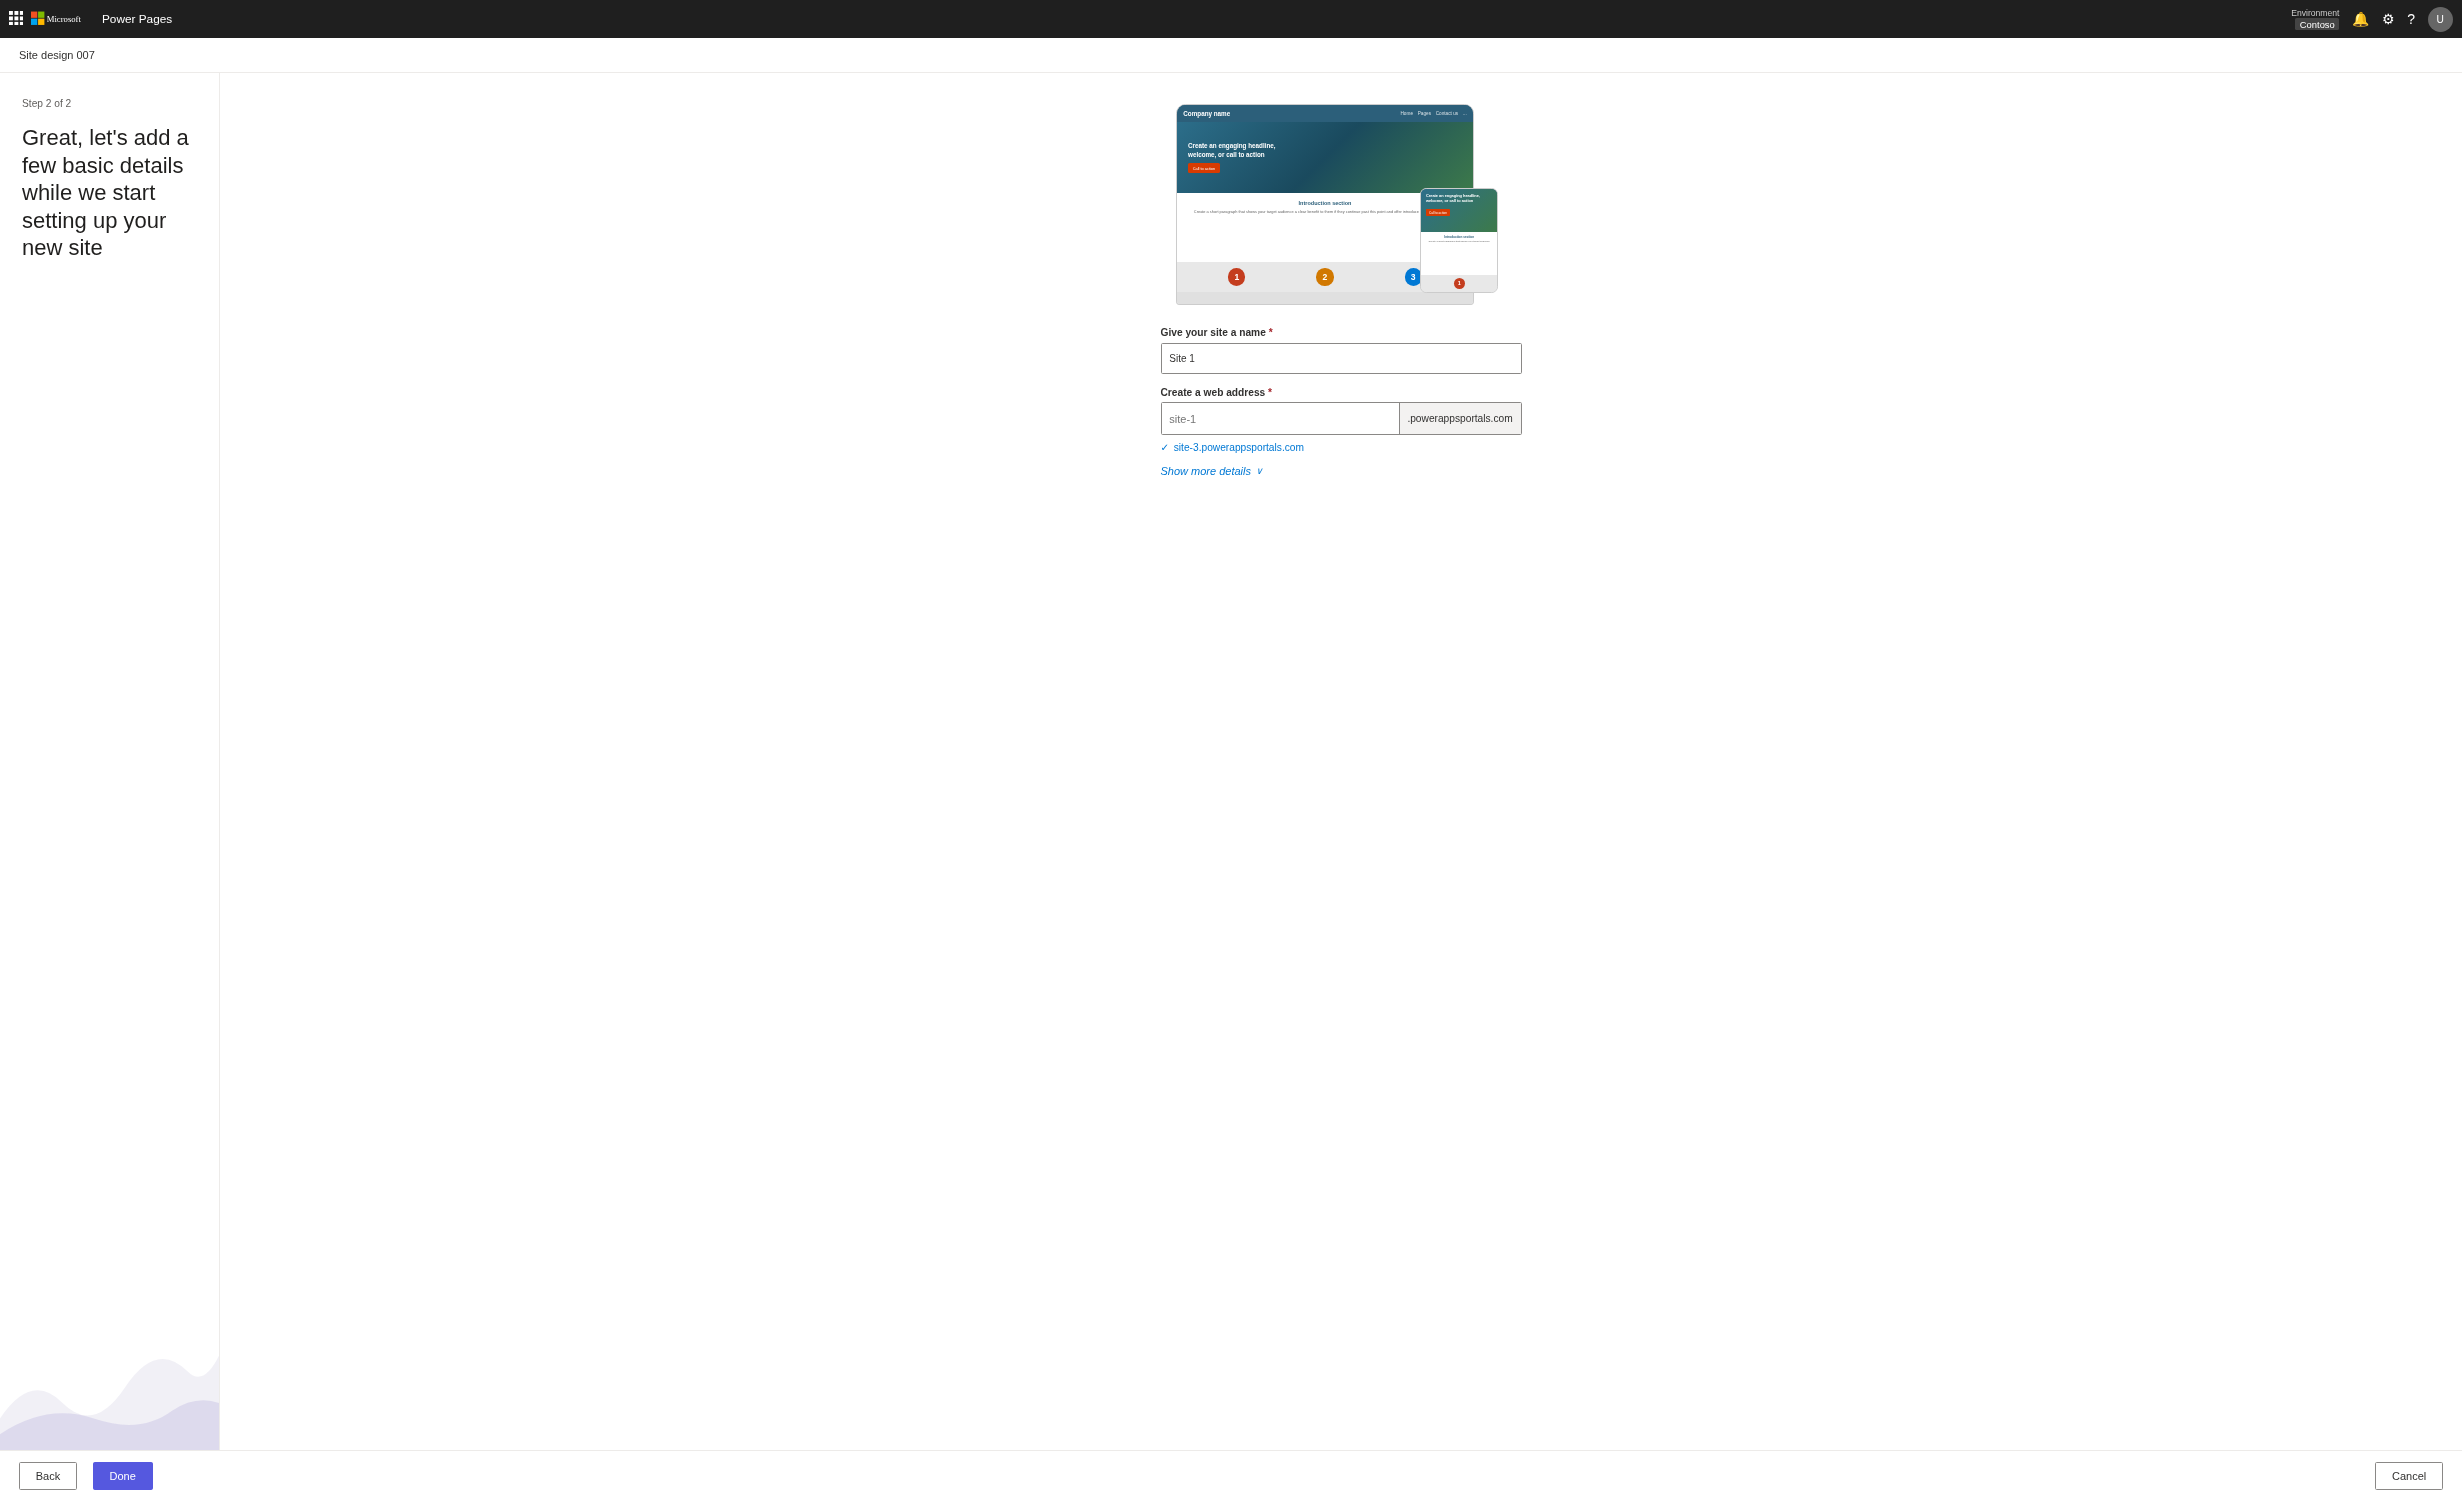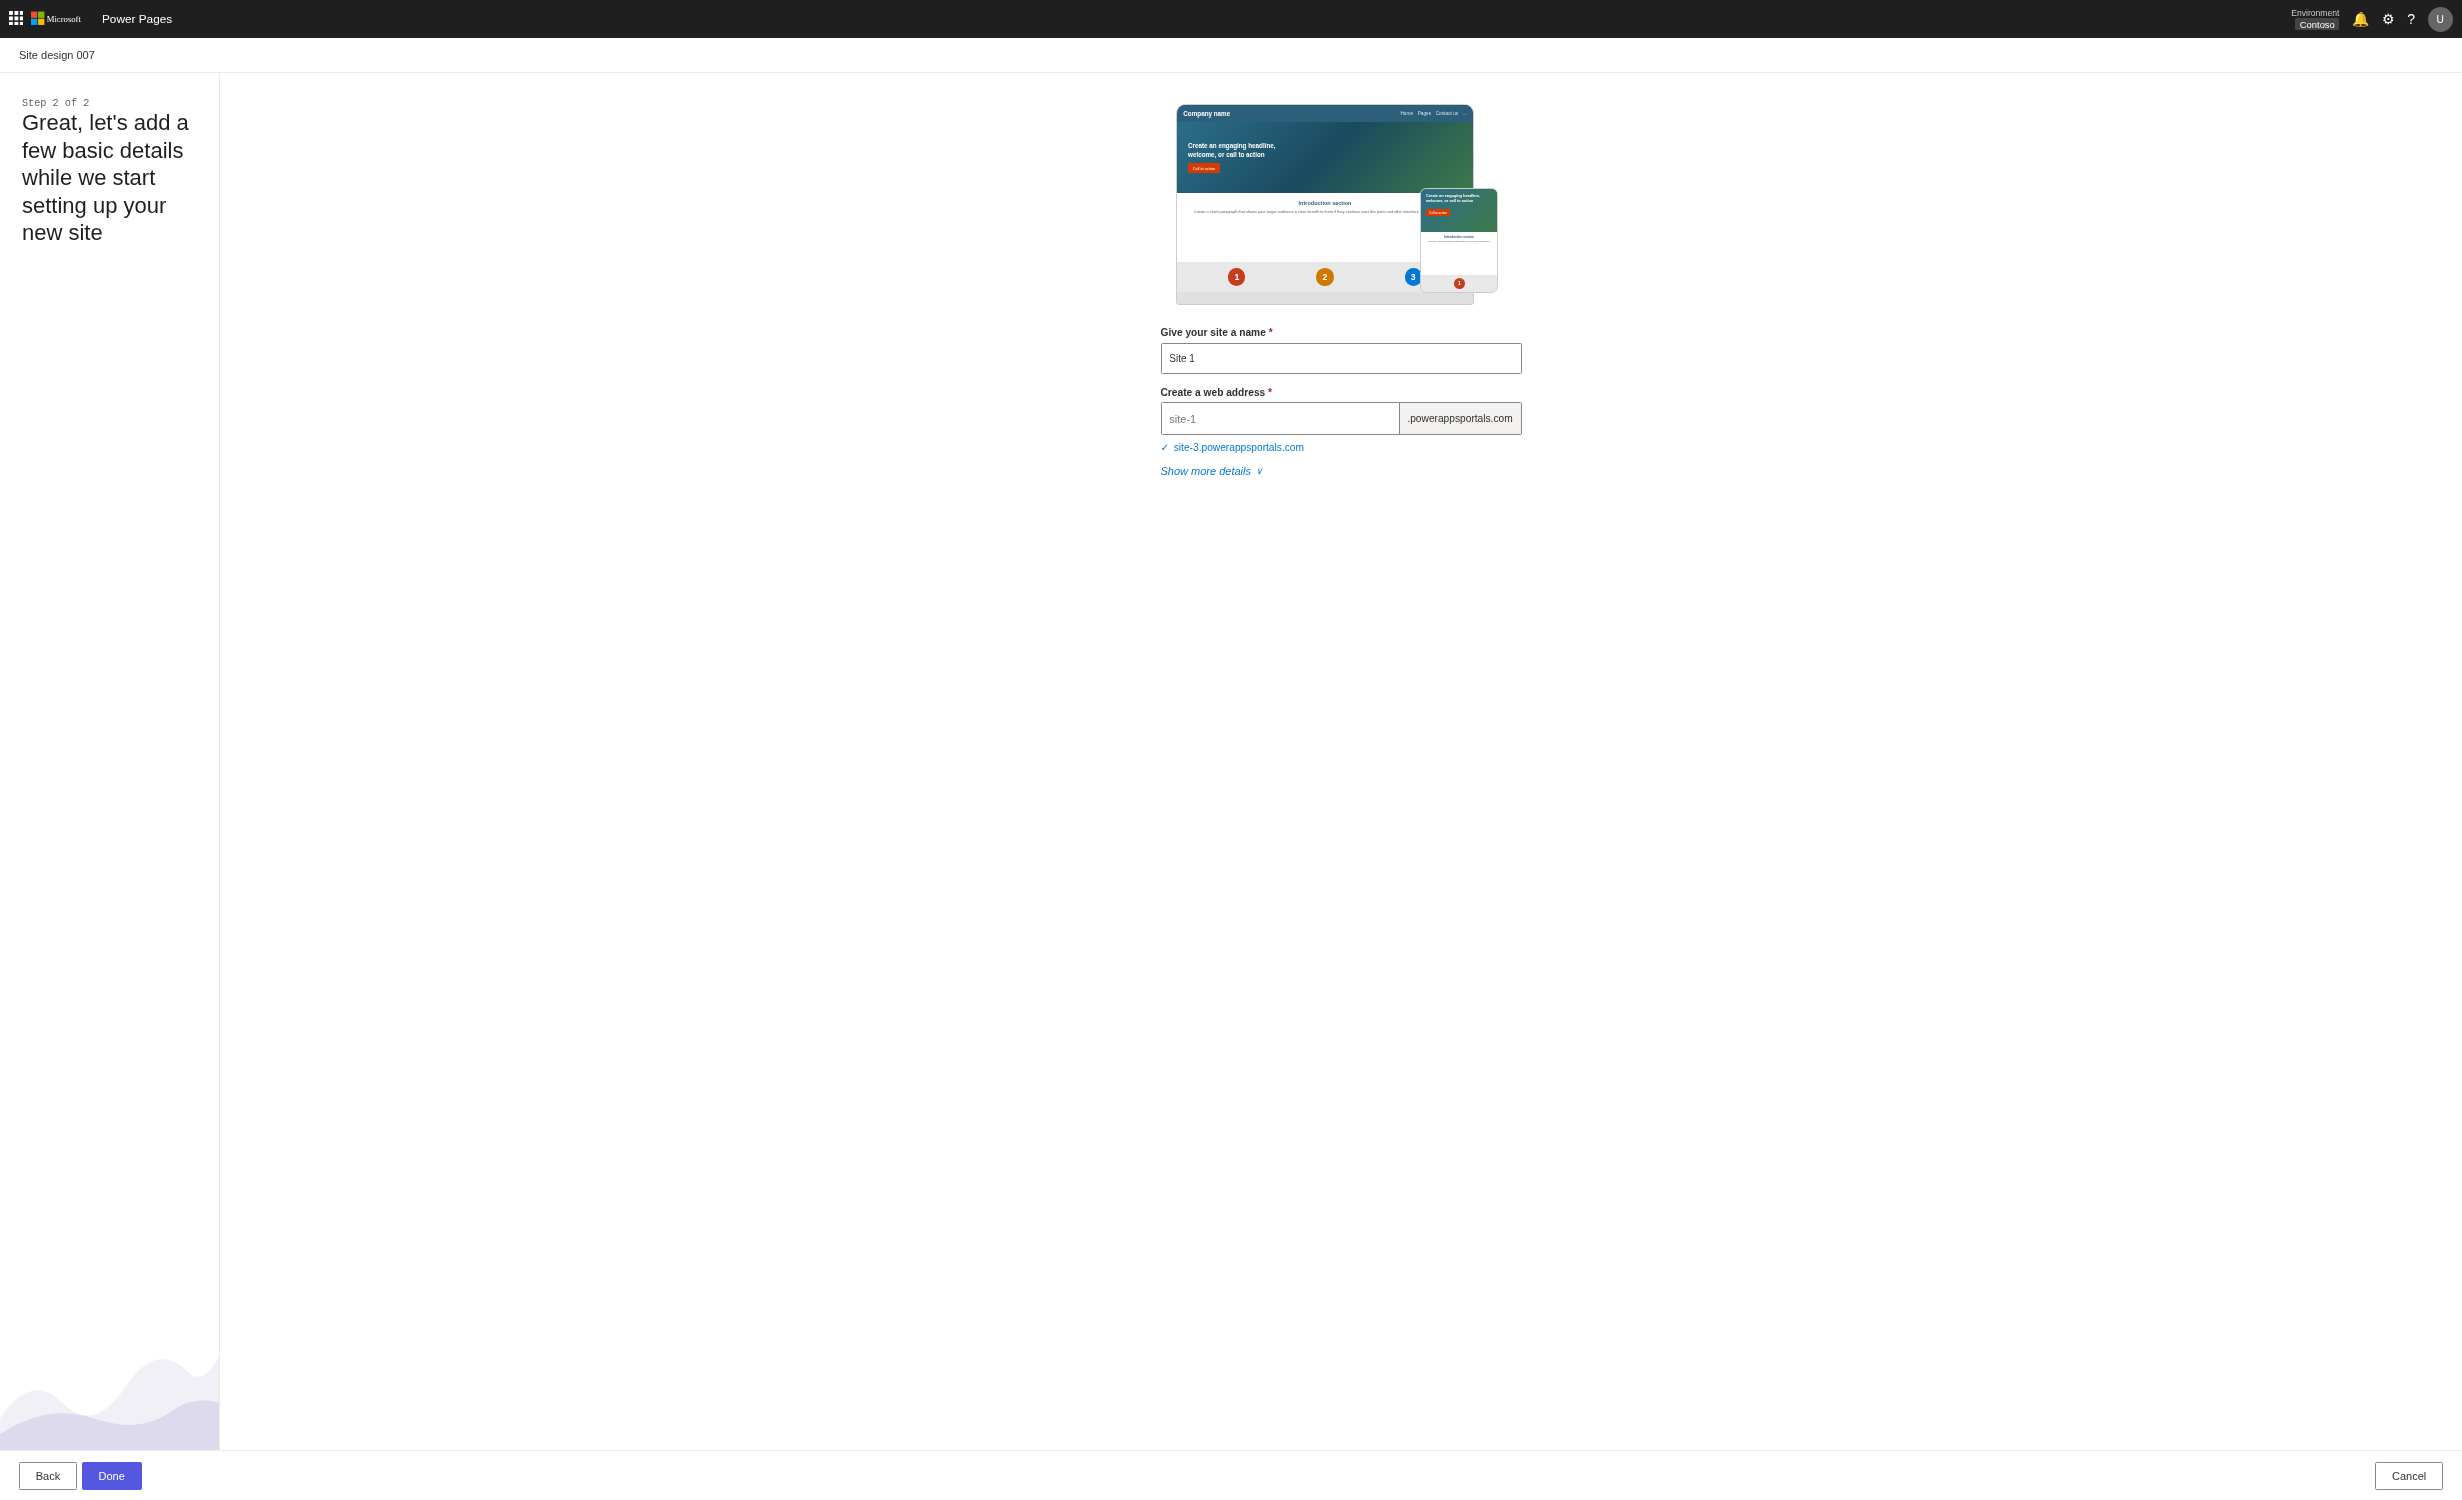--- a/index.html
+++ b/index.html
@@ -49,21 +49,21 @@
       width: 220px;
       flex-shrink: 0;
       padding: 25px 22px;
       background: #fff;
       border-right: 0.8px solid #edebe9;
       position: relative;
       overflow: hidden;
       display: flex;
       flex-direction: column;
     }
-    .step-label { font-size: 10.2px; color: #605e5c; margin-bottom: 0; font-family: Liberation Mono, monospace; }
+    .step-label { font-size: 10.2px; color: #605e5c; margin-bottom: 15px; }
     .step-heading { font-size: 22px; font-weight: 300; line-height: 1.25; color: #201f1e; }
 
     
     .wave-decoration {
       position: absolute;
       bottom: 0;
       left: 0;
       right: 0;
       height: 157px;
       pointer-events: none;
@@ -275,21 +275,21 @@
     }
     .chevron-icon { font-size: 9.4px; }
 
     
     .footer {
       height: 50px;
       display: flex;
       align-items: center;
       padding: 0 19px;
       border-top: 0.8px solid #edebe9;
-      gap: 5px;
+      gap: 16px;
       flex-shrink: 0;
     }
     .btn-back {
       height: 28px;
       padding: 0 15.7px;
       background: #fff;
       border: 0.8px solid #8a8886;
       border-radius: 1.6px;
       font-size: 11px;
       font-family: 'Segoe UI', sans-serif;

